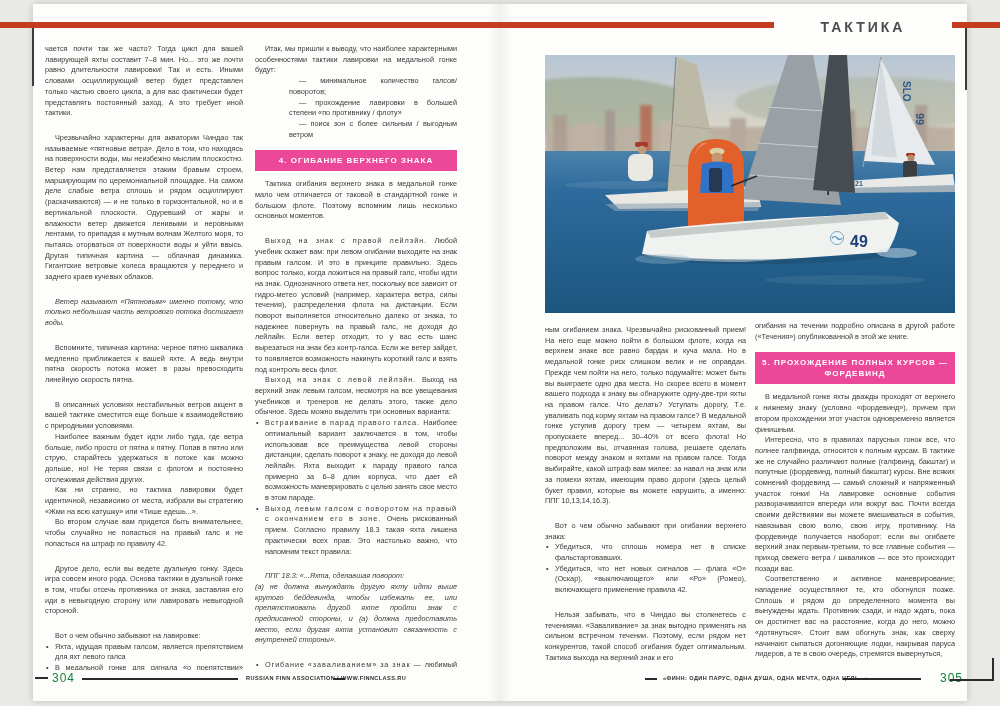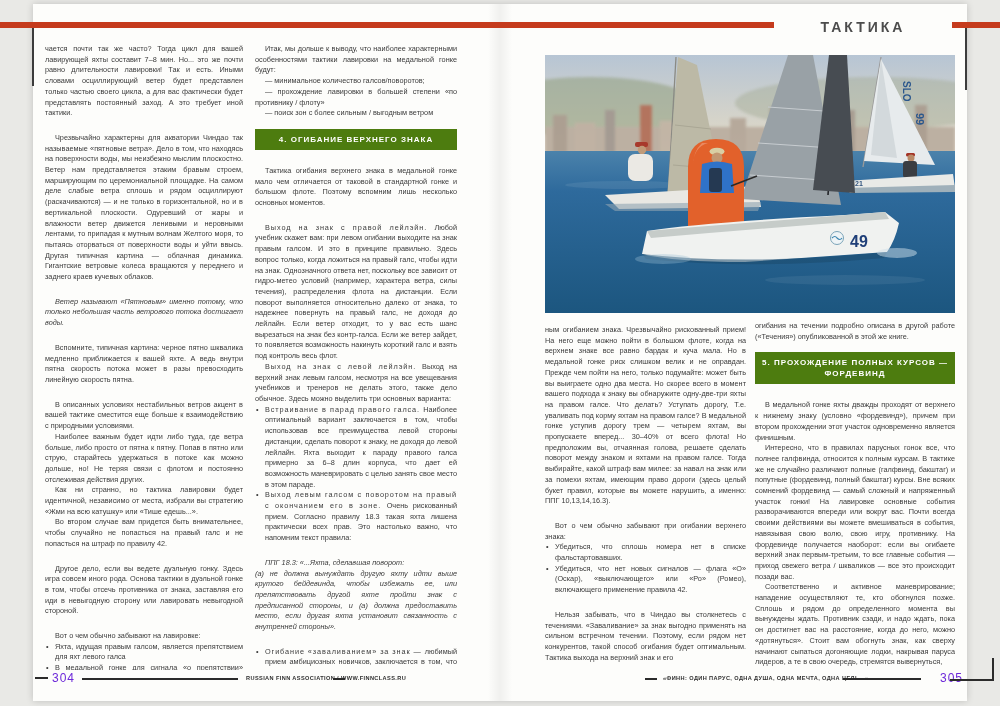--- a/index.html
+++ b/index.html
@@ -24,32 +24,32 @@
   .col{position:absolute;font-size:7.3px;line-height:10.7px;color:#3b3b3b;
     text-align:justify;overflow:hidden;}
   #lcol1{left:45px;top:44px;width:198px;height:626px;}
   #lcol2{left:255px;top:44px;width:202px;height:626px;}
   #rcol1{left:545px;top:325px;width:201px;height:346px;}
   #rcol2{left:755px;top:321px;width:200px;height:346px;}
   .col p{margin:0;text-indent:10px;}
   .col p.gap{margin-top:14px;}
   .col p.noindent{text-indent:0;}
   .col p.italic{font-style:italic;}
-  .col p.dash{text-indent:10px;}
+  .col p.dash{text-indent:10px;margin-left:34px;}
   .col p.bullet{text-indent:0;padding-left:10px;position:relative;}
   .col p.bullet::before{content:"\2022";position:absolute;left:1px;top:0;}
   .lead{letter-spacing:.9px;}
-  .sec-header{background:#4d7c0f;color:#ffffff;font-weight:bold;font-size:8px;
-    letter-spacing:1px;text-align:center;padding:5px 4px;margin:10px 0 16px;line-height:11px;}
+  .sec-header{background:#ec4899;color:#ffffff;font-weight:bold;font-size:8px;
+    letter-spacing:1px;text-align:center;padding:5px 4px;margin:10px 0 8px;line-height:11px;}
   
   #photo{position:absolute;left:545px;top:55px;width:410px;height:258px;overflow:hidden;background:#d946ef;}
   
   .fdash{position:absolute;height:2px;background:#2b2b2b;}
   .frule{position:absolute;height:1.5px;background:#2b2b2b;}
-  .pagenum{position:absolute;font-size:12px;letter-spacing:1px;color:#6d28d9;}
+  .pagenum{position:absolute;font-size:12px;letter-spacing:1px;color:#15803d;}
   .ftext{position:absolute;font-size:5.6px;font-weight:bold;letter-spacing:.4px;color:#2e2e2e;white-space:nowrap;}
   .corner-mark{position:absolute;left:950px;top:658px;width:42px;height:21px;
     border-right:2px solid #2b2b2b;border-bottom:2px solid #2b2b2b;}
 </style>
 </head>
 <body>
 
 <div class="spread"></div>
 <div class="gutter"></div>
 
@@ -68,21 +68,21 @@
     <p>Наиболее важным будет идти либо туда, где ветра больше, либо просто от пятна к пятну. Попав в пятно или струю, старайтесь удержаться в потоке как можно дольше, но! Не теряя связи с флотом и постоянно отслеживая действия других.</p>
     <p>Как ни странно, но тактика лавировки будет идентичной, независимо от места, избрали вы стратегию «Жми на всю катушку» или «Тише едешь...».</p>
     <p>Во втором случае вам придется быть внимательнее, чтобы случайно не попасться на правый галс и не попасться на штраф по правилу 42.</p>
     <p class="gap">Другое дело, если вы ведете дуэльную гонку. Здесь игра совсем иного рода. Основа тактики в дуэльной гонке в том, чтобы отсечь противника от знака, заставляя его иди в невыгодную сторону или лавировать невыгодной стороной.</p>
     <p class="gap">Вот о чем обычно забывают на лавировке:</p>
     <p class="bullet">Яхта, идущая правым галсом, является препятствием для яхт левого галса</p>
     <p class="bullet">В медальной гонке для сигнала «о препятствии» только отклика недостаточно, дополнительно нужен жест рукой.</p>
   </div>
 <div class="col" id="lcol2">
   <div>
-      <p>Итак, мы дольше к выводу, что наиболее характерными особенностями тактики лавировки на медальной гонке будут:</p>
+      <p>Итак, мы пришли к выводу, что наиболее характерными особенностями тактики лавировки на медальной гонке будут:</p>
       <p class="dash">— минимальное количество галсов/поворотов;</p>
       <p class="dash">— прохождение лавировки в большей степени «по противнику / флоту»</p>
       <p class="dash">— поиск зон с более сильным / выгодным ветром</p>
     </div>
   <div class="sec-header">4. ОГИБАНИЕ ВЕРХНЕГО ЗНАКА</div>
   <div>
       <p>Тактика огибания верхнего знака в медальной гонке мало чем отличается от таковой в стандартной гонке и большом флоте. Поэтому вспомним лишь несколько основных моментов.</p>
       <p class="gap"><span class="lead">Выход на знак с правой лейлэйн. </span>Любой учебник скажет вам: при левом огибании выходите на знак правым галсом. И это в принципе правильно. Здесь вопрос только, когда ложиться на правый галс, чтобы идти на знак. Однозначного ответа нет, поскольку все зависит от гидро-метео условий (например, характера ветра, силы течения), распределения флота на дистанции. Если поворот выполняется относительно далеко от знака, то надежнее повернуть на правый галс, не доходя до лейлайн. Если ветер отходит, то у вас есть шанс вырезаться на знак без контр-галса. Если же ветер зайдет, то появляется возможность накинуть короткий галс и взять под контроль весь флот.</p>
       <p><span class="lead">Выход на знак с левой лейлэйн. </span>Выход на верхний знак левым галсом, несмотря на все увещевания учебников и тренеров не делать этого, также дело обычное. Здесь можно выделить три основных варианта:</p>
       <p class="bullet"><span class="lead">Встраивание в парад правого галса. </span>Наиболее оптимальный вариант заключается в том, чтобы использовав все преимущества левой стороны дистанции, сделать поворот к знаку, не доходя до левой лейлайн. Яхта выходит к параду правого галса примерно за 6–8 длин корпуса, что дает ей возможность маневрировать с целью занять свое место в этом параде.</p>

